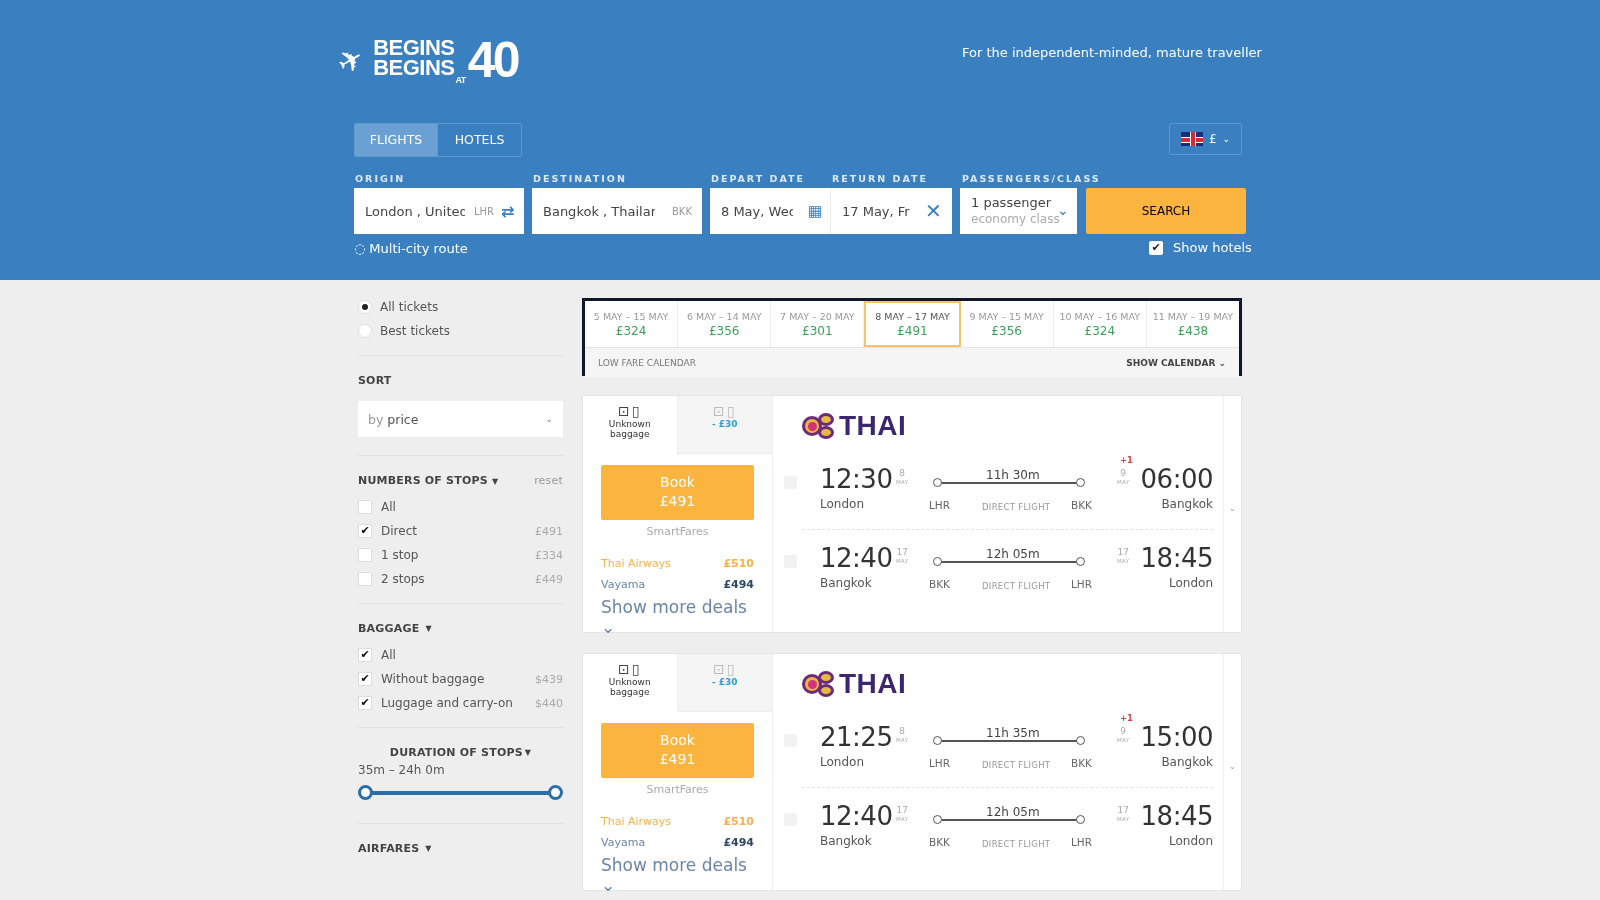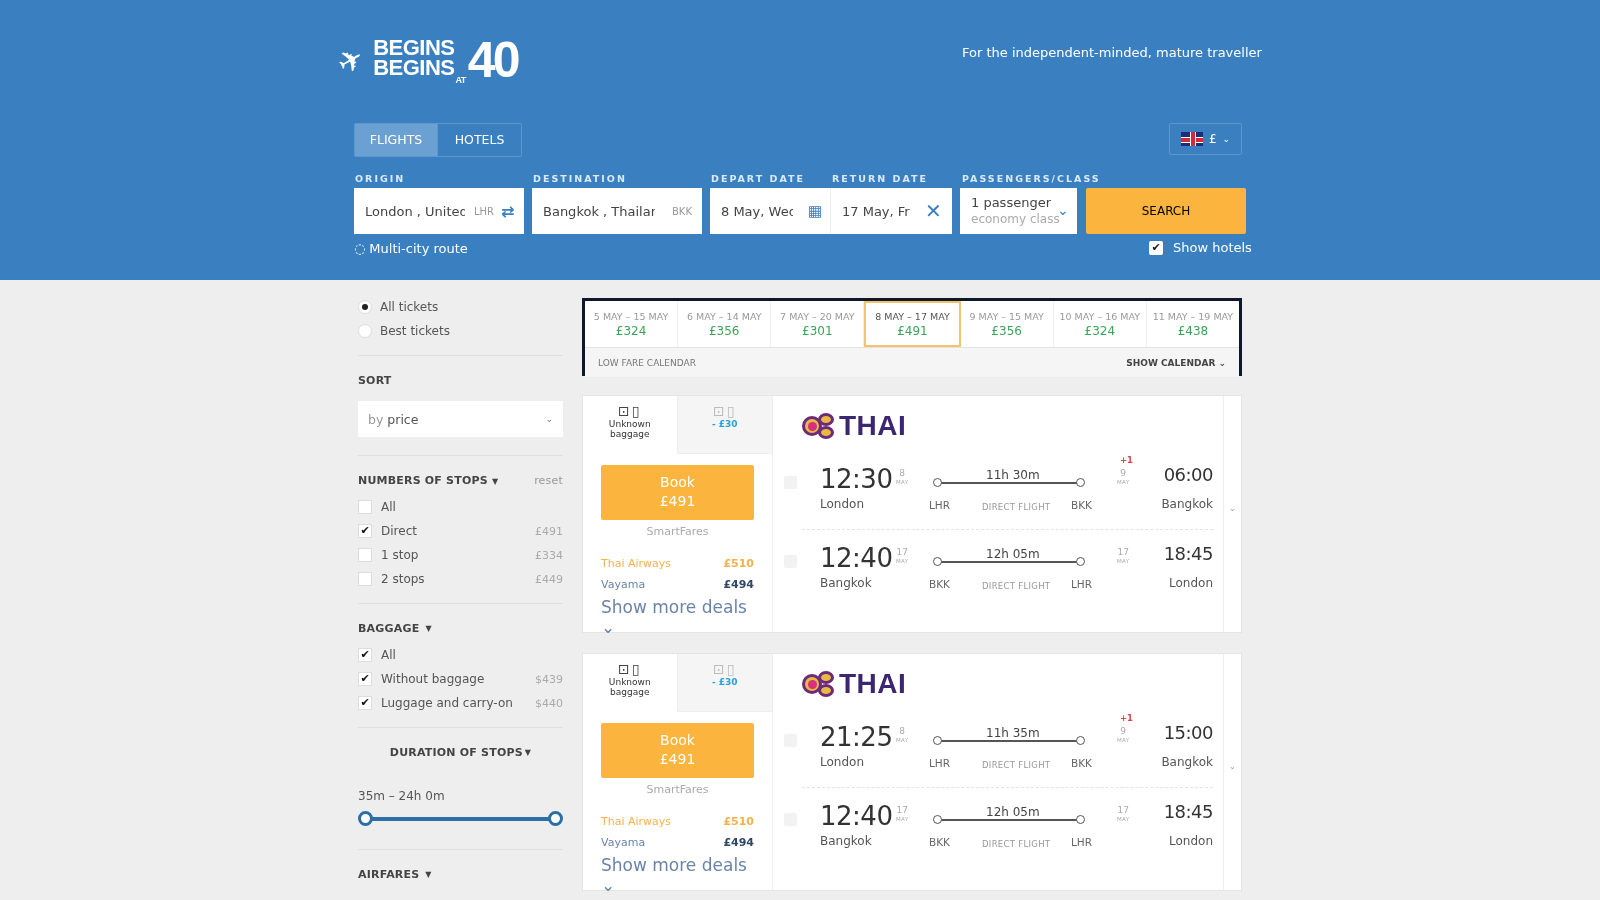--- a/index.html
+++ b/index.html
@@ -44,21 +44,21 @@
   .radio.on::after { content: ""; position: absolute; left: 3px; top: 3px; width: 6px; height: 6px; border-radius: 50%; background: #222; }
   .divider { height: 1px; background: #e0e0e0; margin: 12px 0 18px 0; }
   .sec-title { font-size: 11px; font-weight: bold; color: #444; letter-spacing: 0.2px; display: flex; align-items: center; justify-content: space-between; }
   .sec-title .reset { font-weight: normal; color: #999; font-size: 11px; }
   .sort-select { margin-top: 14px; background: #fff; height: 36px; display: flex; align-items: center; justify-content: space-between; padding: 0 10px; font-size: 12.5px; color: #555; }
   .sort-select .by { color: #999; }
   .chk-row { display: flex; align-items: center; height: 24px; gap: 9px; }
   .chk { width: 14px; height: 14px; border: 1px solid #ddd; background: #fff; font-size: 11px; line-height: 12px; text-align: center; color: #111; }
   .chk-row .lbl { flex: 1; color: #555; font-size: 12px; }
   .chk-row .price { color: #aaa; font-size: 11px; }
-  .range-label { font-size: 12px; color: #555; margin-top: 30px; }
+  .range-label { font-size: 12px; color: #555; margin-top: 4px; }
   .slider { position: relative; height: 16px; margin-top: 8px; }
   .slider .track { position: absolute; left: 6px; right: 6px; top: 6px; height: 4px; background: #2c6ea6; }
   .slider .knob { position: absolute; top: 0; width: 15px; height: 15px; border-radius: 50%; background: #fff; border: 3px solid #2c6ea6; cursor: pointer; }
 
   
   .date-strip { position: absolute; left: 582px; top: 298px; width: 660px; height: 78px; background: #fff; border: 3px solid #0f172a; }
   .dates { display: flex; height: 47px; border-bottom: 1px solid #e3e3e3; }
   .date-cell { flex: 1; border-right: 1px solid #eee; text-align: center; padding-top: 10px; cursor: pointer; }
   .date-cell:last-child { border-right: none; }
   .date-cell .range { font-size: 9.5px; color: #999; }
@@ -101,21 +101,21 @@
   .leg .ddate { position: absolute; left: 122px; top: 5px; font-size: 9px; color: #aaa; text-align: center; line-height: 9px; }
   .leg .ddate small, .leg .adate small { font-size: 5.5px; display: block; letter-spacing: 0.3px; }
   .leg .dcity { position: absolute; left: 46px; top: 33px; font-size: 12px; color: #555; }
   .leg .dur { position: absolute; left: 212px; top: 4px; font-size: 12px; color: #444; }
   .leg .line { position: absolute; left: 163px; top: 18px; width: 143px; height: 2px; background: #555; }
   .leg .dot { position: absolute; top: 14px; width: 9px; height: 9px; border-radius: 50%; border: 1.5px solid #555; background: #fff; }
   .leg .ap { position: absolute; top: 35px; font-size: 10.5px; color: #666; }
   .leg .direct { position: absolute; left: 208px; top: 38px; font-size: 8.5px; color: #999; letter-spacing: 0.3px; }
   .leg .plus { position: absolute; left: 346px; top: -9px; font-size: 8.5px; color: #d9464f; font-weight: bold; }
   .leg .adate { position: absolute; left: 343px; top: 5px; font-size: 9px; color: #aaa; text-align: center; line-height: 9px; }
-  .leg .atime { position: absolute; right: 10px; top: 0; font-size: 18px; color: #333; letter-spacing: -0.5px; }
+  .leg .atime { position: absolute; right: 10px; top: 0; font-size: 26px; color: #333; letter-spacing: -0.5px; }
   .leg .acity { position: absolute; right: 10px; top: 33px; font-size: 12px; color: #555; }
   .leg-sep { position: absolute; left: 28px; right: 10px; border-top: 1px dashed #e3e3e3; }
 
   .expander { position: absolute; right: 0; top: 0; width: 18px; height: 100%; border-left: 1px solid #eee; }
   .expander span { position: absolute; top: 108px; left: 5px; font-size: 8px; color: #999; }
 </style>
 </head>
 <body>
 
 <div class="header">

